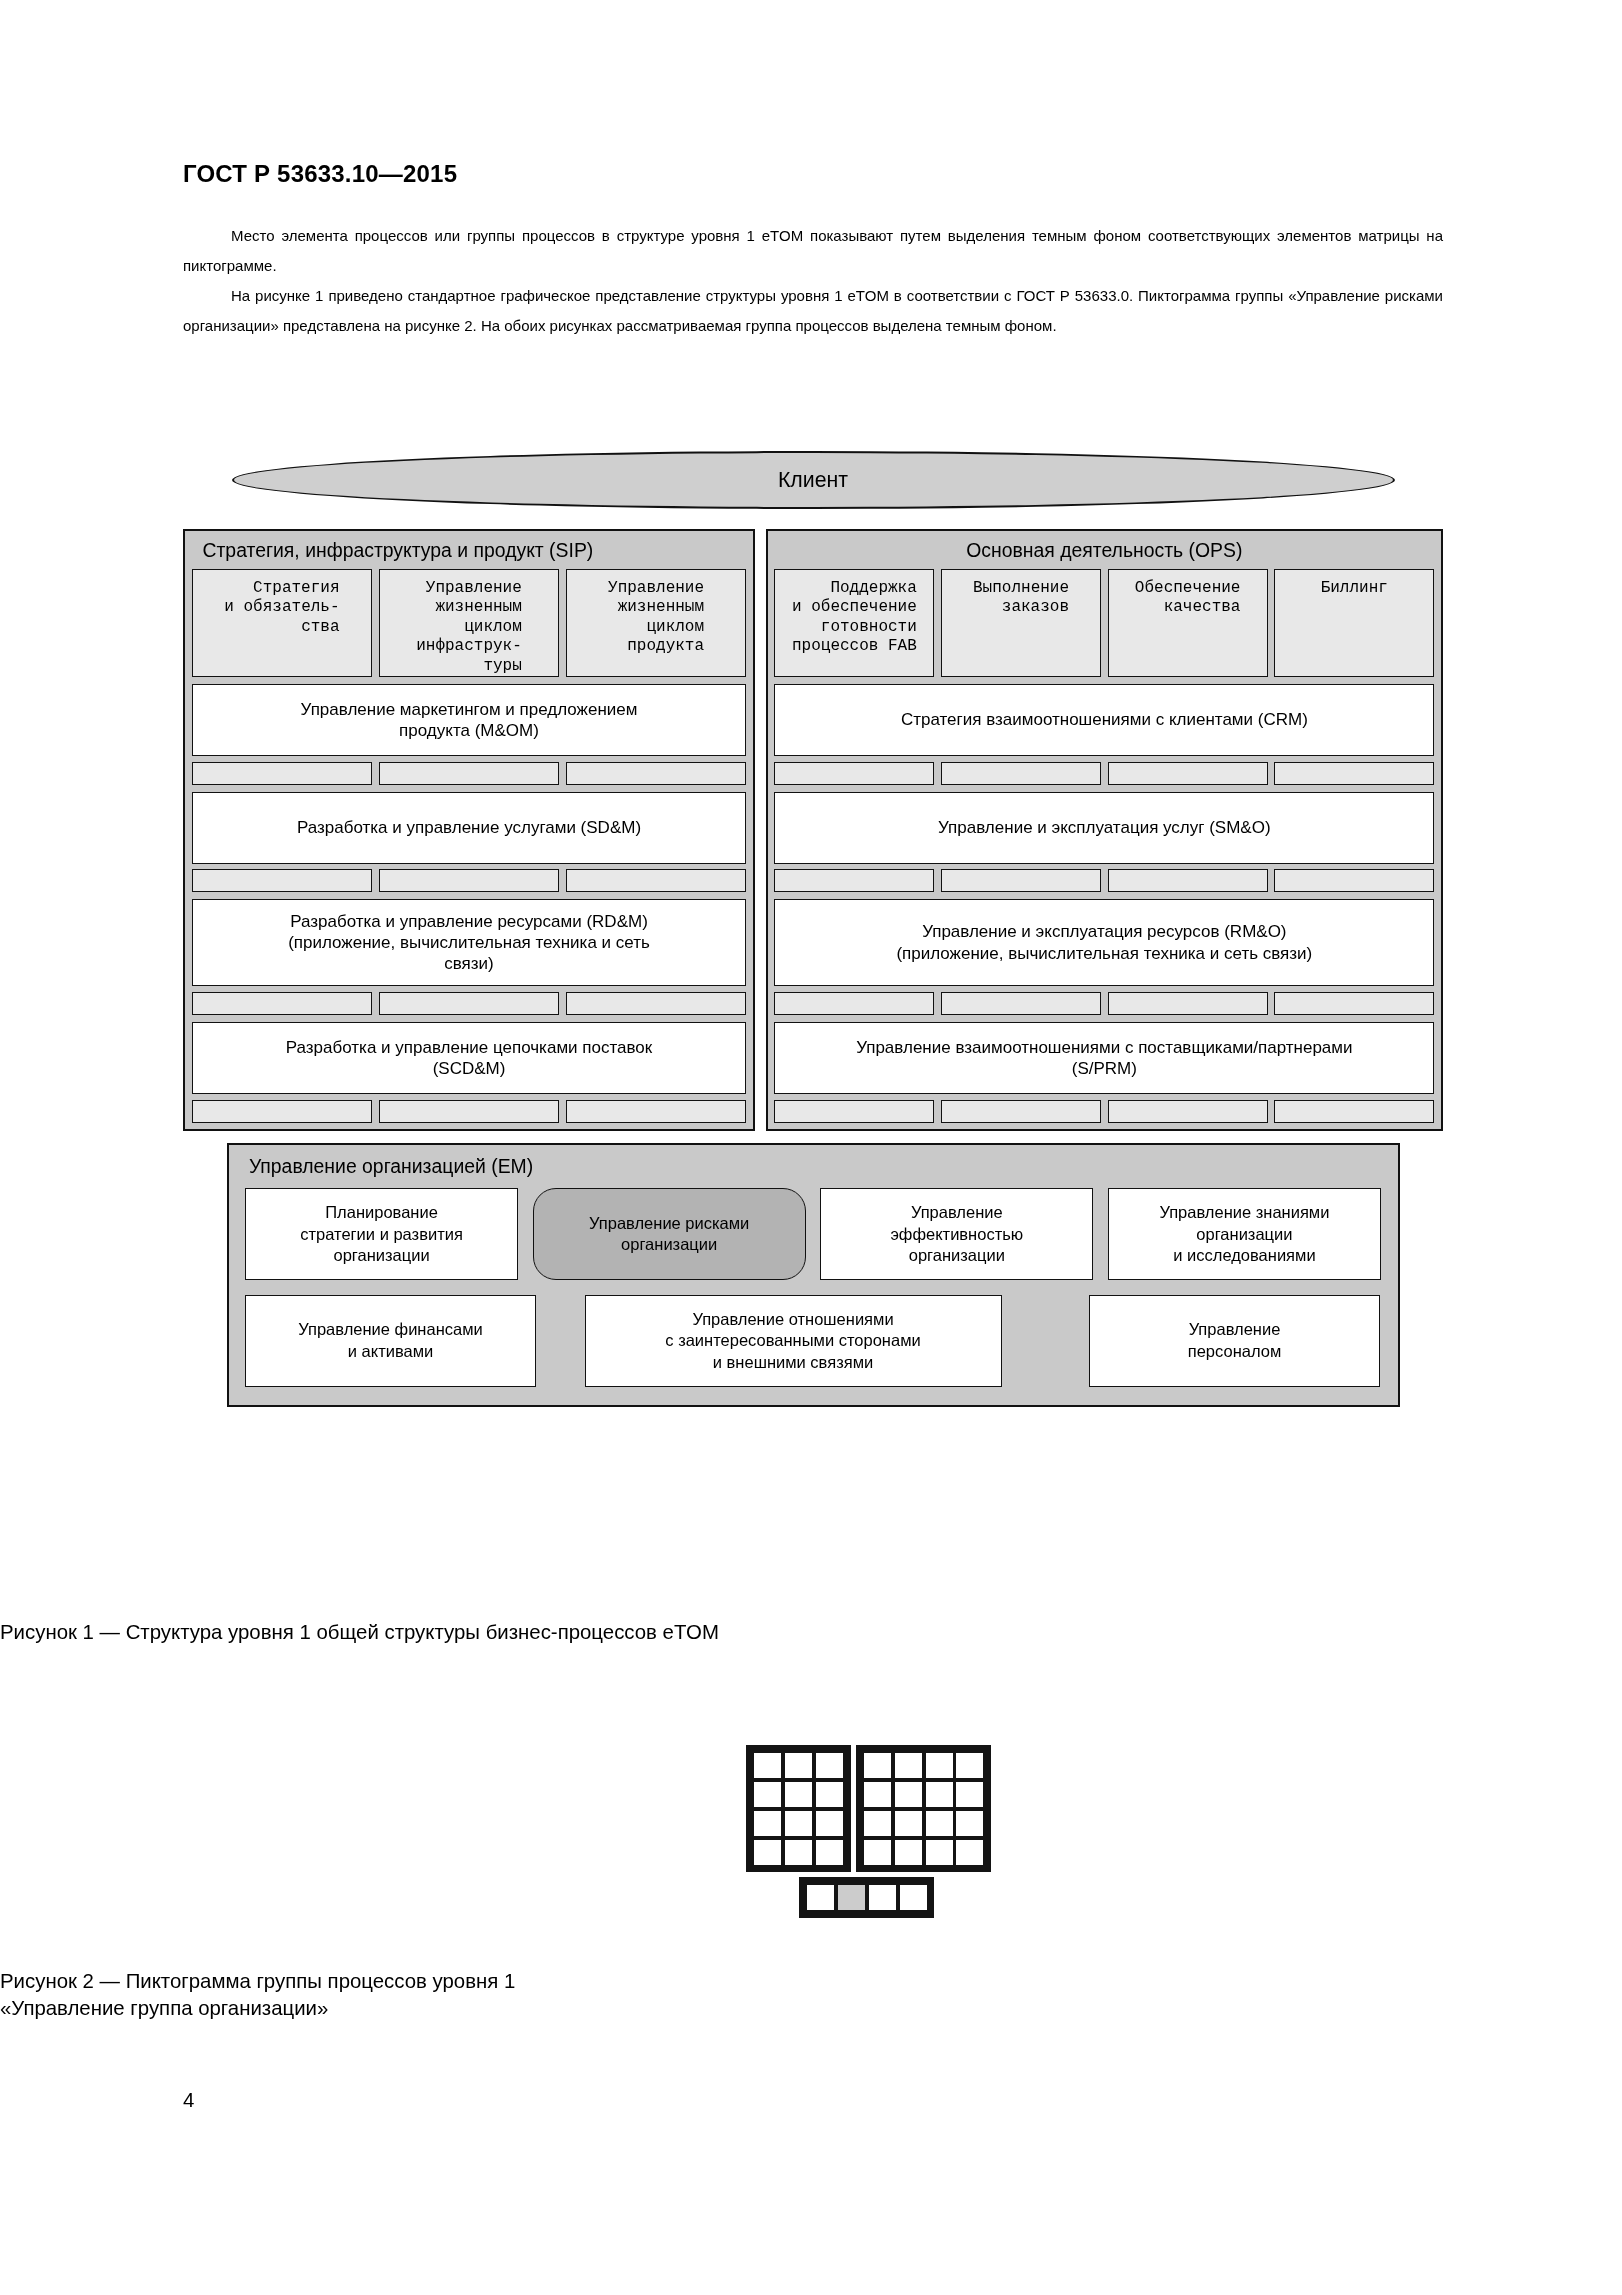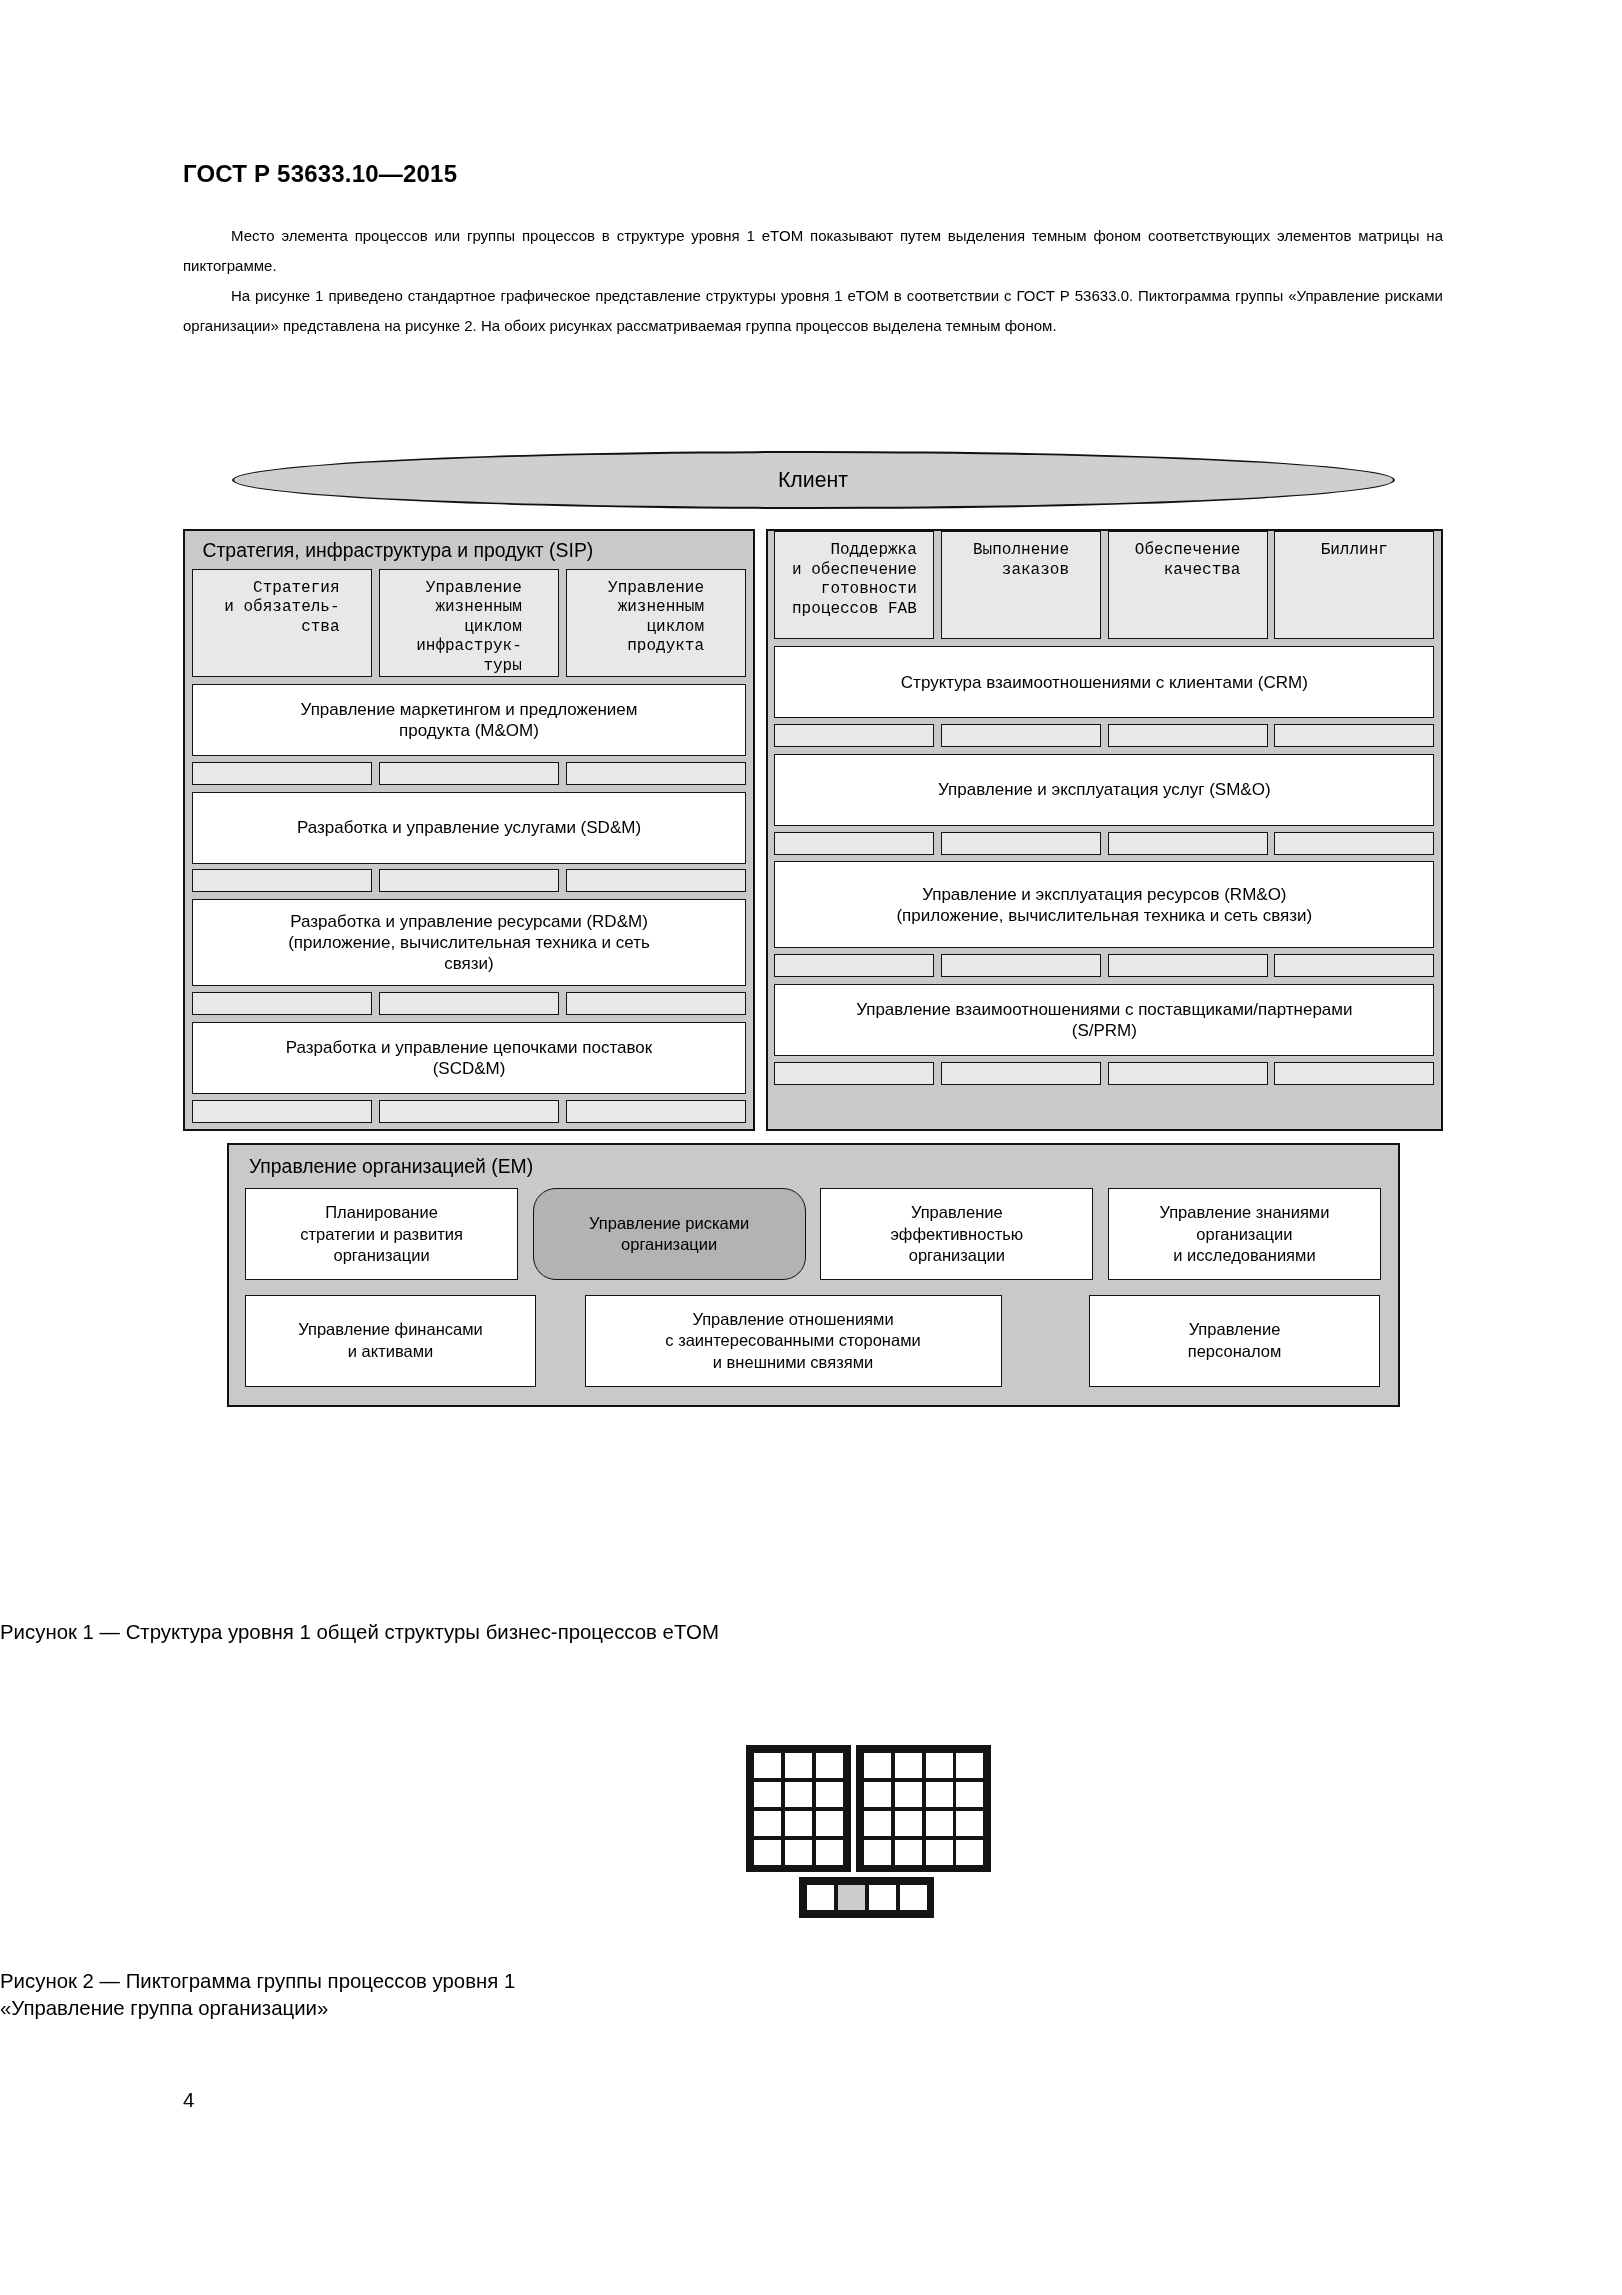--- a/index.html
+++ b/index.html
@@ -289,27 +289,28 @@
         </div>
         <div class="band">Разработка и управление цепочками поставок<br>(SCD&amp;M)</div>
         <div class="connectors">
           <div class="connector"></div>
           <div class="connector"></div>
           <div class="connector"></div>
         </div>
       </div>
 
       <div class="panel ops">
+        <div class="panel-title">Основная деятельность (OPS)</div>
         <div class="col-row">
           <div class="col-box">Поддержка<br>и обеспечение<br>готовности<br>процессов FAB</div>
           <div class="col-box">Выполнение<br>заказов</div>
           <div class="col-box">Обеспечение<br>качества</div>
           <div class="col-box">Биллинг</div>
         </div>
-        <div class="band">Структура взаимоотношениями с клиентами (CRM)</div>
+        <div class="band">Стратегия взаимоотношениями с клиентами (CRM)</div>
         <div class="connectors">
           <div class="connector"></div>
           <div class="connector"></div>
           <div class="connector"></div>
           <div class="connector"></div>
         </div>
         <div class="band">Управление и эксплуатация услуг (SM&amp;O)</div>
         <div class="connectors">
           <div class="connector"></div>
           <div class="connector"></div>

